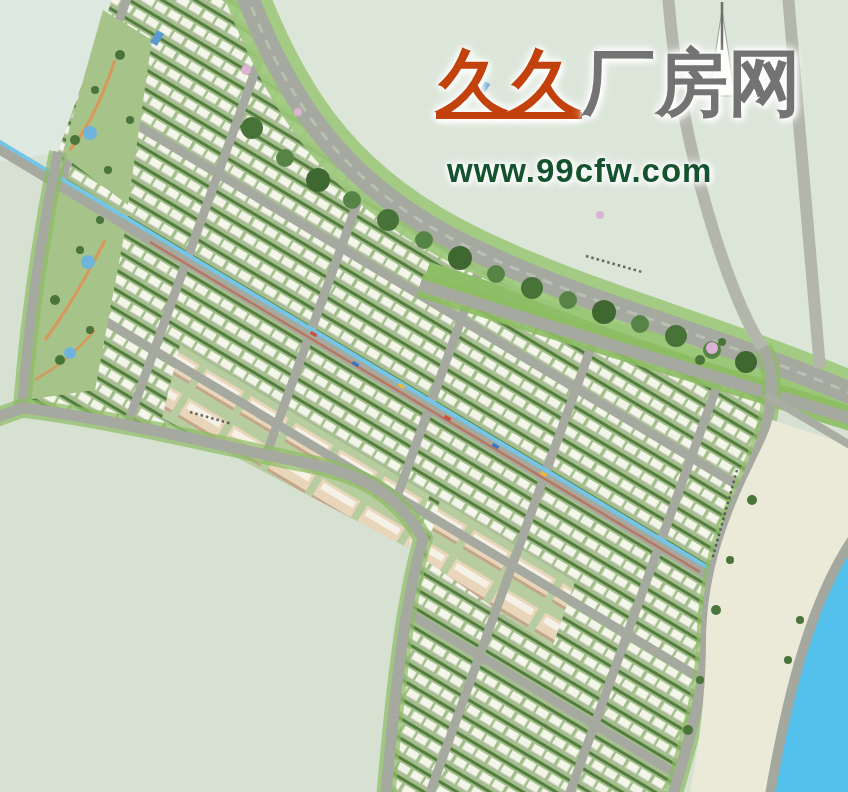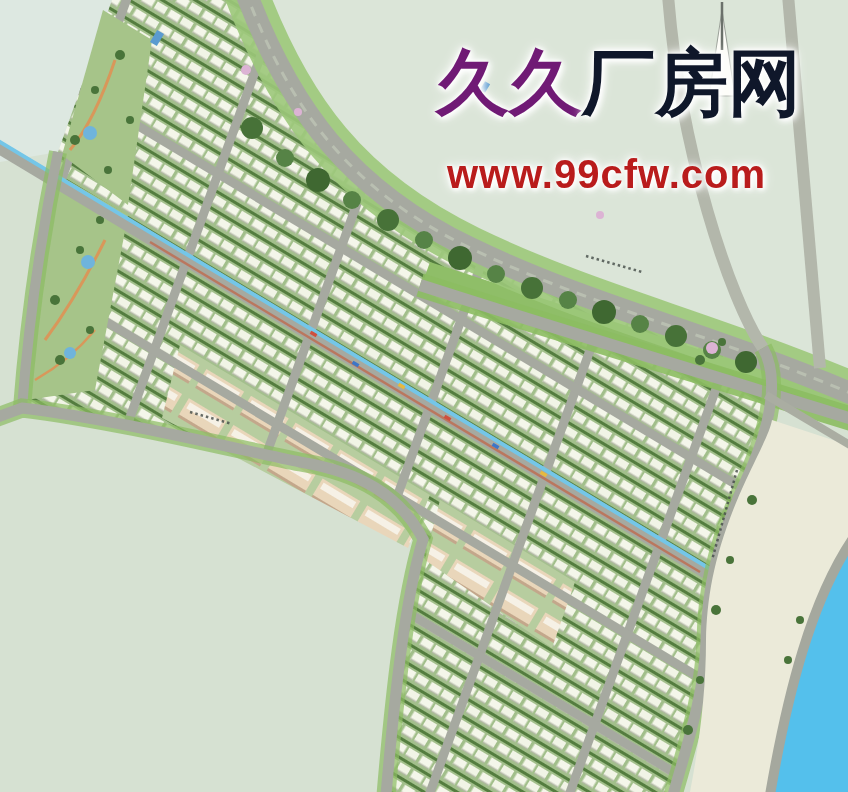--- a/index.html
+++ b/index.html
@@ -4,24 +4,24 @@
 <style>
   html,body{margin:0;padding:0;background:#ffffff;}
   .stage{position:relative;width:848px;height:792px;overflow:hidden;
          font-family:"Liberation Sans", sans-serif;background:#d6e1d2;}
   .stage svg{position:absolute;left:0;top:0;}
   
   .wm-top{position:absolute;left:436px;top:46px;width:400px;
           font-weight:bold;font-size:73px;line-height:1.0;letter-spacing:0px;
           white-space:nowrap;
           text-shadow:0 0 4px #fff,0 0 8px #fff,0 0 14px #fff,2px 2px 6px #fff;}
-  .wm-top .first{color:#701a75;}
-  .wm-top .rest{color:#0f172a;}
+  .wm-top .first{color:#c2410c;text-decoration:underline;}
+  .wm-top .rest{color:#737373;}
   .wm-url{position:absolute;left:447px;top:152px;width:400px;
-          font-weight:bold;font-size:40px;letter-spacing:1px;color:#b91c1c;
+          font-weight:bold;font-size:33px;letter-spacing:1px;color:#14532d;
           white-space:nowrap;
           text-shadow:0 0 4px #fff,0 0 9px #fff,0 0 14px #fff,2px 2px 5px #fff;}
   
   .wm-center{position:absolute;left:312px;top:358px;width:260px;height:84px;opacity:.92;}
   .wm-center .logo{position:absolute;left:0;top:2px;filter:drop-shadow(0 0 3px #ffffff);}
   .wm-center .brand{position:absolute;left:62px;top:12px;font-weight:bold;font-size:31px;
           letter-spacing:4px;color:#2d93d2;white-space:nowrap;
           text-shadow:0 0 3px #fff,0 0 6px #fff,1px 1px 4px #fff;}
 </style>
 </head>

